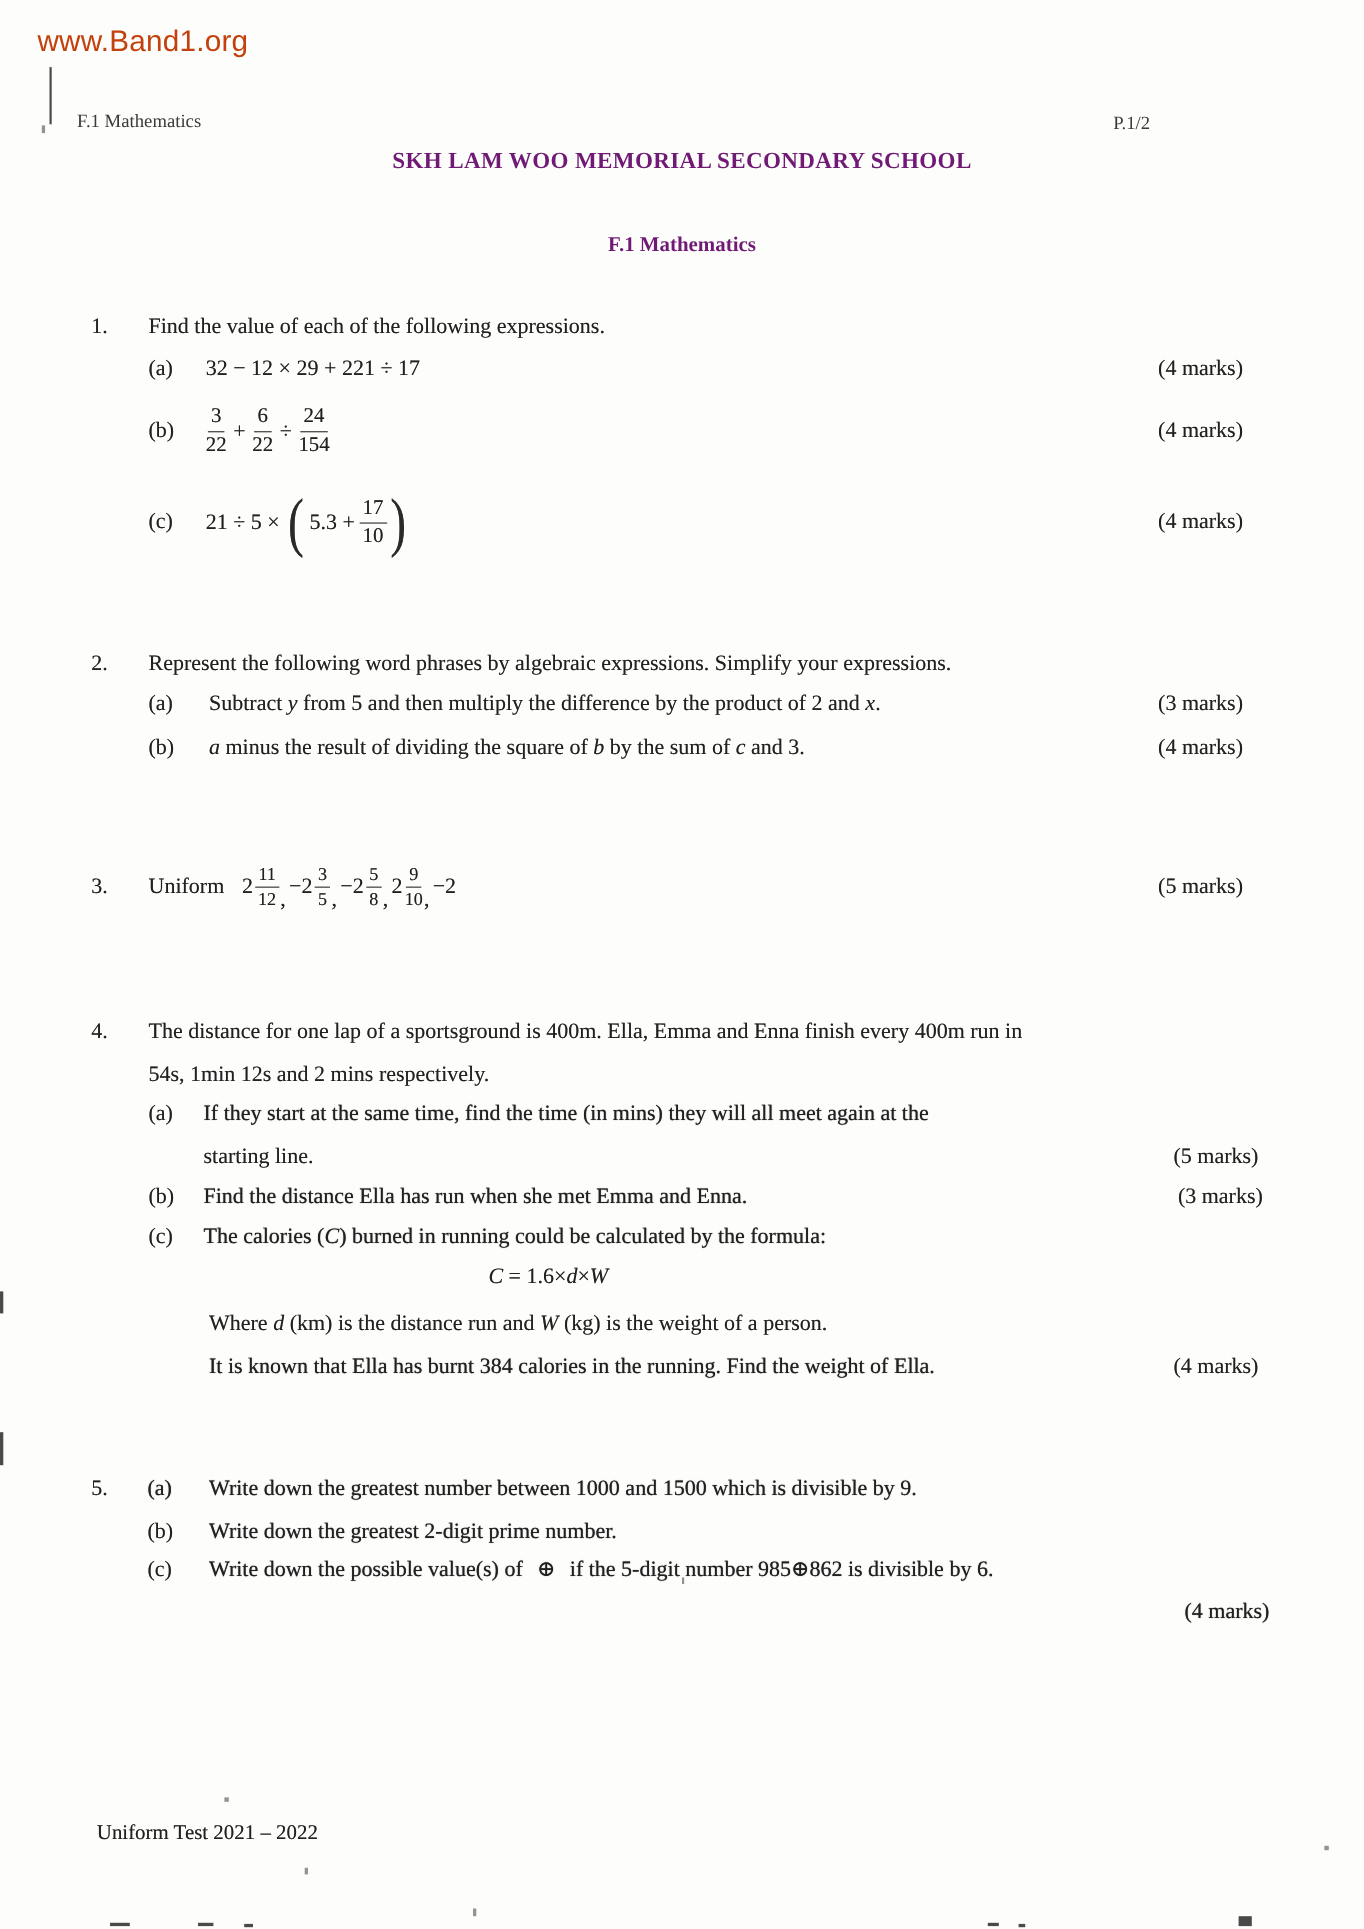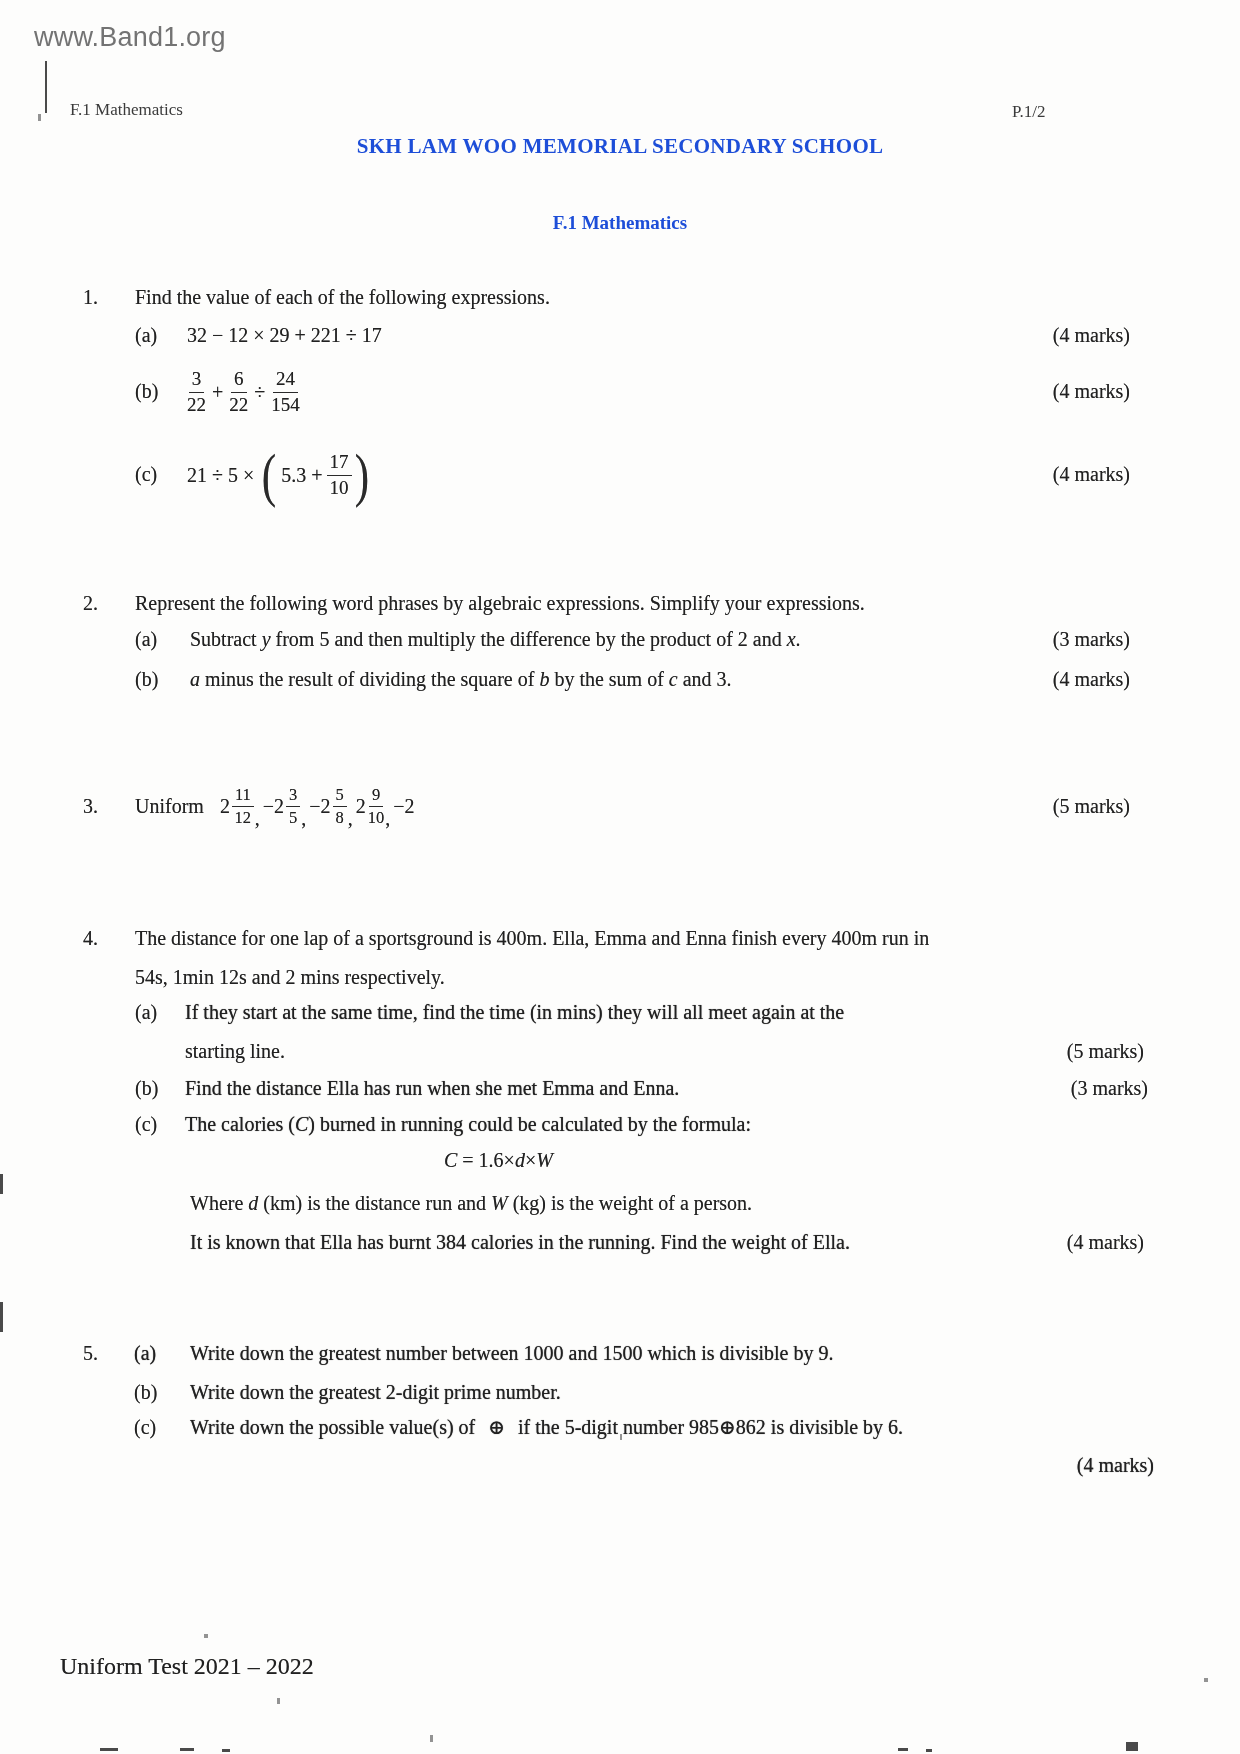--- a/index.html
+++ b/index.html
@@ -18,24 +18,24 @@
   .at190{position:absolute;left:190px;}
   .marks{position:absolute;right:110px;}
   .mk96{right:96px;}
   .mk92{right:92px;}
   .mk86{right:86px;}
   .soft{text-shadow:0 0 0.5px rgba(40,40,40,0.55);}
   .bd{text-shadow:0 0 0.8px rgba(20,20,20,0.8);}
   .it{font-style:italic;}
   .watermark{
     font-family:"Liberation Sans","DejaVu Sans",sans-serif;
-    font-size:27px;color:#737373;letter-spacing:0.2px;
+    font-size:27px;color:#c2410c;letter-spacing:0.2px;
   }
   .hdr-small{font-size:17px;color:#3a3a3a;}
-  .ctr{left:0;width:100%;text-align:center;font-weight:bold;color:#1d4ed8;}
+  .ctr{left:0;width:100%;text-align:center;font-weight:bold;color:#701a75;}
   .t1{font-size:21px;letter-spacing:0.3px;}
   .t2{font-size:20px;}
   .t3{font-size:19px;}
   
   .mrow{display:flex;align-items:center;}
   .frac{display:inline-flex;flex-direction:column;align-items:center;text-align:center;line-height:1.06;}
   .frac .fn{display:block;border-bottom:1.6px solid #2a2a2a;padding:0 3px 2px;}
   .frac .fd{display:block;padding-top:2px;}
   .f20{font-size:19px;}
   .f16{font-size:16.5px;}
@@ -208,21 +208,21 @@
     <span class="at190 bd">Write down the greatest 2-digit prime number.</span>
   </div>
   <div class="row soft" style="top:1414px;">
     <span class="abs" style="left:134px;">(c)</span>
     <span class="at190 bd"><span>Write down the possible value(s) of </span><span style="margin:0 8px;">⊕</span><span> if the 5-digit number 985</span><span>⊕</span><span>862 is divisible by 6.</span></span>
   </div>
   <div class="row soft" style="top:1452px;">
     <span class="marks mk86 bd">(4 marks)</span>
   </div>
 
-  <div class="abs soft" style="left:60px;top:1653px;font-size:24px;">Uniform Test 2021 – 2022</div>
+  <div class="abs soft" style="left:88px;top:1653px;font-size:19px;">Uniform Test 2021 – 2022</div>
 
   <div class="art" style="left:0;top:1174px;width:3px;height:20px;"></div>
   <div class="art" style="left:0;top:1302px;width:3px;height:30px;"></div>
   <div class="speck" style="left:204px;top:1634px;width:4px;height:4px;"></div>
   <div class="speck" style="left:1204px;top:1678px;width:4px;height:4px;"></div>
   <div class="speck" style="left:277px;top:1698px;width:3px;height:6px;"></div>
   <div class="speck" style="left:430px;top:1735px;width:3px;height:7px;"></div>
   <div class="speck" style="left:620px;top:1434px;width:2px;height:6px;"></div>
   <div class="art" style="left:100px;top:1748px;width:18px;height:3px;"></div>
   <div class="art" style="left:180px;top:1748px;width:14px;height:3px;"></div>

